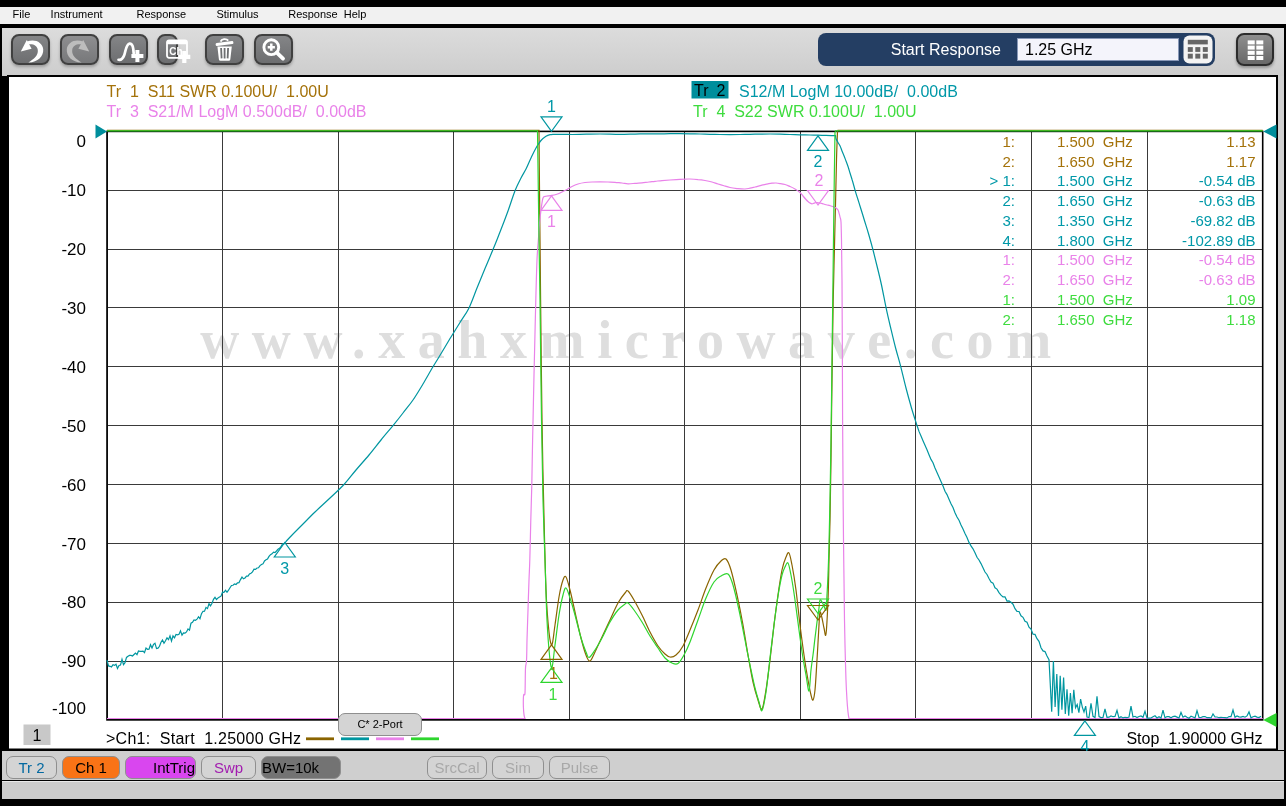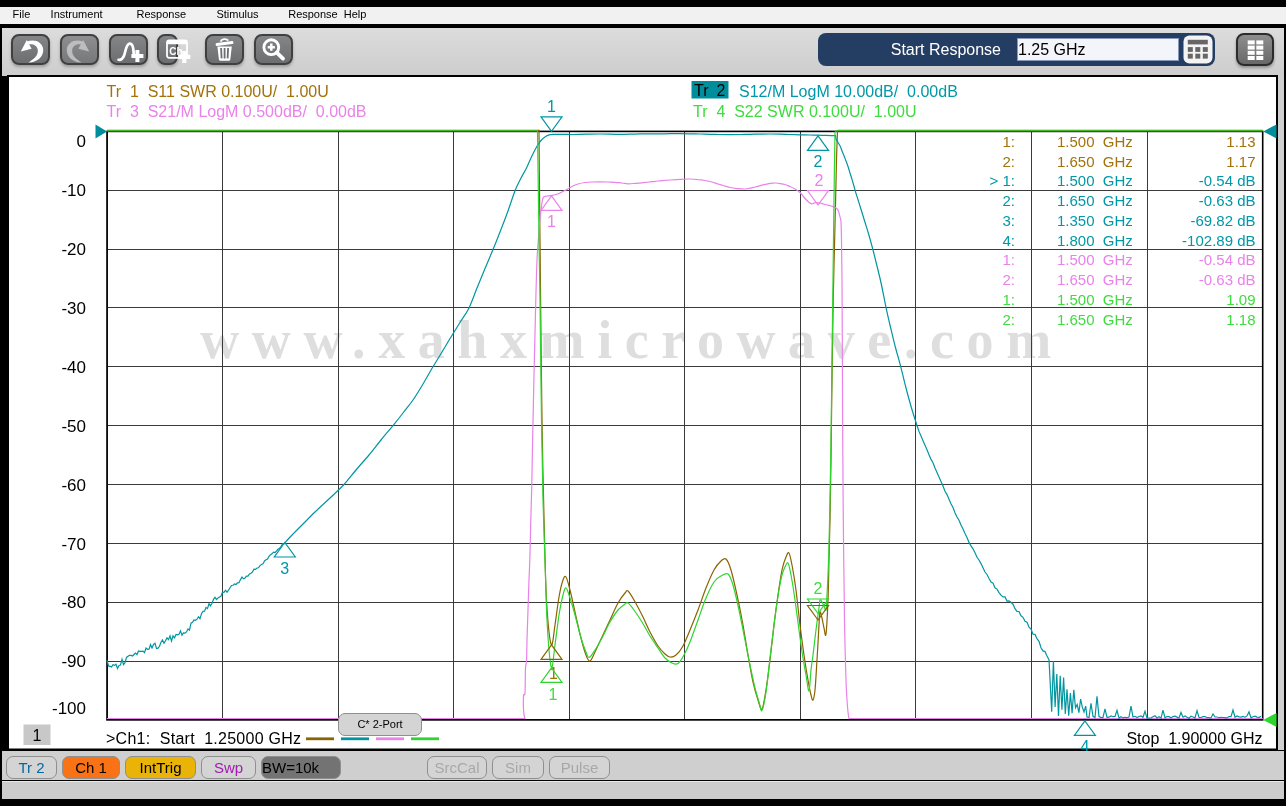--- a/index.html
+++ b/index.html
@@ -45,21 +45,21 @@
 <path d="M10.4,10.4 h14.4 l-1.5,13.0 a1.6,1.6 0 0 1 -1.6,1.4 h-8.2 a1.6,1.6 0 0 1 -1.6,-1.4 Z" fill="#fff"></path>
 <path d="M14.1,12.0 l0.5,10.4 M17.6,12.0 v10.4 M21.1,12.0 l-0.5,10.4" stroke="#6d6e70" stroke-width="1.8"></path>
     </svg></div>
 <div style="position:absolute;left:254px;top:33.5px;width:39px;height:31px;background:linear-gradient(#848587,#6d6e70);border:2px solid #404040;border-radius:8px;box-sizing:border-box;box-shadow:0 2px 3px rgba(0,0,0,0.25)"><svg width="35" height="27" viewBox="0 0 35 27">
 <circle cx="15.3" cy="11.2" r="7.4" fill="none" stroke="#fff" stroke-width="2.9"></circle>
 <path d="M15.3,7.6 v7.2 M11.7,11.2 h7.2" stroke="#fff" stroke-width="2.5"></path>
 <path d="M20.8,16.6 l6.2,6.0" stroke="#fff" stroke-width="3.8" stroke-linecap="round"></path>
     </svg></div>
 <div style="position:absolute;left:818px;top:32.5px;width:397px;height:33px;background:#243e63;border-radius:8px"></div>
 <div style="position:absolute;left:818px;top:32.5px;width:183px;height:33px;color:#fff;font-size:16px;text-align:right;line-height:33px">Start Response</div>
-<div style="position:absolute;left:1017px;top:37.5px;width:162px;height:23px;background:#f4f4fb;border:1px solid #8898b8;color:#000;font-size:16px;line-height:21px;">1.25 GHz</div>
+<div style="position:absolute;left:1017px;top:37.5px;width:162px;height:23px;background:#f4f4fb;border:1px solid #8898b8;color:#000;font-size:16px;line-height:21px;padding-left:7px">1.25 GHz</div>
 <div style="position:absolute;left:1183px;top:35px;width:30px;height:29px">
     <svg width="30" height="29" viewBox="0 0 30 29" style="position:absolute;left:0;top:0">
 <rect x="0.5" y="0.5" width="29" height="28" rx="6" fill="#f4f4f4"></rect>
 <rect x="4.8" y="4.8" width="20" height="4.6" fill="#666"></rect>
 <g fill="#666">
 <rect x="4.8" y="12.1" width="5" height="4.8"></rect>
         <rect x="12.3" y="12.1" width="5" height="4.8"></rect>
         <rect x="19.8" y="12.1" width="5" height="4.8"></rect>
 <rect x="4.8" y="18.7" width="5" height="4.9"></rect>
         <rect x="12.3" y="18.7" width="5" height="4.9"></rect>
@@ -166,19 +166,19 @@
  <text x="106" y="744" fill="#000" font-size="16" letter-spacing="0.25" xml:space="preserve">&gt;Ch1:  Start  1.25000 GHz</text>
  <text x="1262.5" y="744" fill="#000" font-size="16" text-anchor="end" xml:space="preserve">Stop  1.90000 GHz</text>
  <path d="M306,738.8 H334" stroke="#8a6400" stroke-width="2.8"></path>
  <path d="M341,738.8 H369" stroke="#0096a0" stroke-width="2.8"></path>
  <path d="M376,738.8 H404" stroke="#e982e9" stroke-width="2.8"></path>
  <path d="M411,738.8 H439" stroke="#2ed52e" stroke-width="2.8"></path>
 </svg>
 <div style="position:absolute;left:2px;top:751px;width:1282px;height:29px;background:#cfcfcf"></div>
 <div style="position:absolute;left:6px;top:755.5px;width:51px;height:23px;background:#d4d4d4;border:1px solid #8f8f8f;border-radius:7px;box-sizing:border-box;color:#0369a1;font-size:15px;text-align:center;line-height:21px">Tr 2</div>
 <div style="position:absolute;left:62px;top:755.5px;width:58px;height:23px;background:#f97316;border:1px solid #8f8f8f;border-radius:7px;box-sizing:border-box;color:#000;font-size:15px;text-align:center;line-height:21px">Ch 1</div>
-<div style="position:absolute;left:125px;top:755.5px;width:71px;height:23px;background:#eab308;border:1px solid #8f8f8f;border-radius:7px;box-sizing:border-box;color:#000;font-size:15px;text-align:center;line-height:21px">IntTrig</div>
+<div style="position:absolute;left:125px;top:755.5px;width:71px;height:23px;background:#d946ef;border:1px solid #8f8f8f;border-radius:7px;box-sizing:border-box;color:#000;font-size:15px;text-align:right;line-height:21px">IntTrig</div>
 <div style="position:absolute;left:201px;top:755.5px;width:55px;height:23px;background:#d4d4d4;border:1px solid #8f8f8f;border-radius:7px;box-sizing:border-box;color:#a21caf;font-size:15px;text-align:center;line-height:21px">Swp</div>
 <div style="position:absolute;left:261px;top:755.5px;width:80px;height:23px;background:#737373;border:1px solid #8f8f8f;border-radius:7px;box-sizing:border-box;color:#000;font-size:15px;text-align:left;line-height:21px">BW=10k</div>
 <div style="position:absolute;left:338px;top:713px;width:84px;height:23px;background:#d4d4d4;border:1px solid #8f8f8f;border-radius:7px;box-sizing:border-box;color:#000;font-size:11px;text-align:center;line-height:21px">C* 2-Port</div>
 <div style="position:absolute;left:427px;top:755.5px;width:60px;height:23px;background:#d4d4d4;border:1px solid #8f8f8f;border-radius:7px;box-sizing:border-box;color:#a8a8a8;font-size:15px;text-align:center;line-height:21px">SrcCal</div>
 <div style="position:absolute;left:492px;top:755.5px;width:52px;height:23px;background:#d4d4d4;border:1px solid #8f8f8f;border-radius:7px;box-sizing:border-box;color:#a8a8a8;font-size:15px;text-align:center;line-height:21px">Sim</div>
 <div style="position:absolute;left:549px;top:755.5px;width:61px;height:23px;background:#d4d4d4;border:1px solid #8f8f8f;border-radius:7px;box-sizing:border-box;color:#a8a8a8;font-size:15px;text-align:center;line-height:21px">Pulse</div>
 <div style="position:absolute;left:2px;top:781px;width:1282px;height:18px;background:#cccccc;border-top:1px solid #e9e9e9"></div>
 </body></html>

